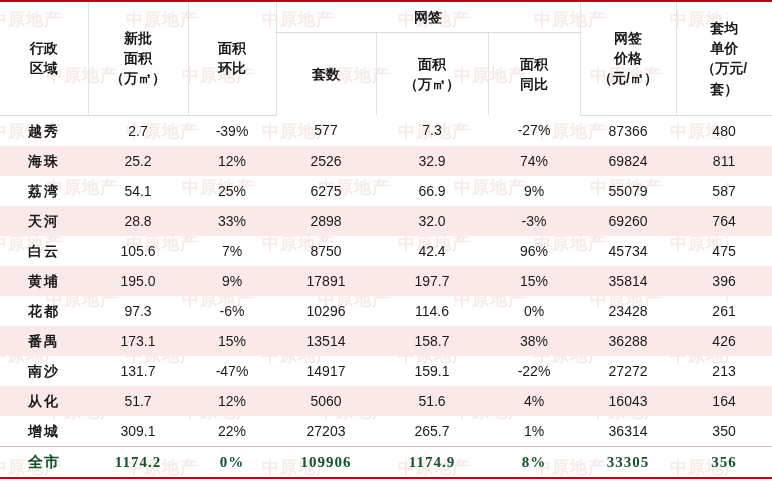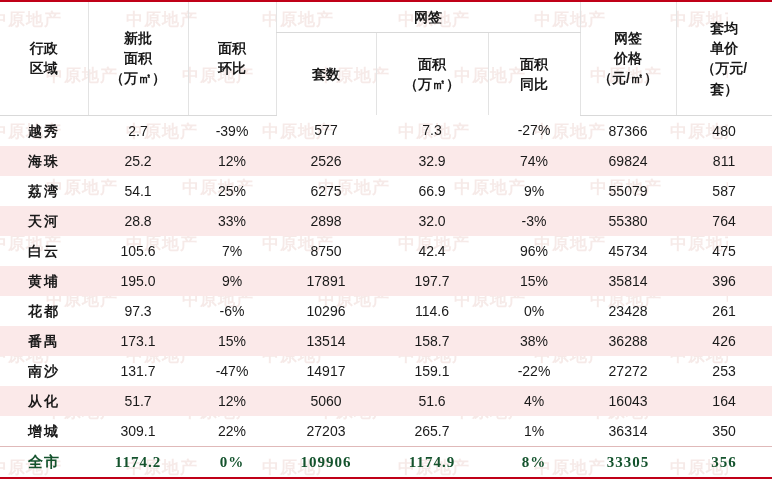--- a/index.html
+++ b/index.html
@@ -244,21 +244,21 @@
           <td class="num">55079</td>
           <td class="num">587</td>
         </tr>
         <tr class="alt">
           <td class="region">天河</td>
           <td class="num">28.8</td>
           <td class="num">33%</td>
           <td class="num">2898</td>
           <td class="num">32.0</td>
           <td class="num">-3%</td>
-          <td class="num">55380</td>
+          <td class="num">69260</td>
           <td class="num">764</td>
         </tr>
         <tr>
           <td class="region">白云</td>
           <td class="num">105.6</td>
           <td class="num">7%</td>
           <td class="num">8750</td>
           <td class="num">42.4</td>
           <td class="num">96%</td>
           <td class="num">45734</td>
@@ -295,21 +295,21 @@
           <td class="num">426</td>
         </tr>
         <tr>
           <td class="region">南沙</td>
           <td class="num">131.7</td>
           <td class="num">-47%</td>
           <td class="num">14917</td>
           <td class="num">159.1</td>
           <td class="num">-22%</td>
           <td class="num">27272</td>
-          <td class="num">253</td>
+          <td class="num">213</td>
         </tr>
         <tr class="alt">
           <td class="region">从化</td>
           <td class="num">51.7</td>
           <td class="num">12%</td>
           <td class="num">5060</td>
           <td class="num">51.6</td>
           <td class="num">4%</td>
           <td class="num">16043</td>
           <td class="num">164</td>

